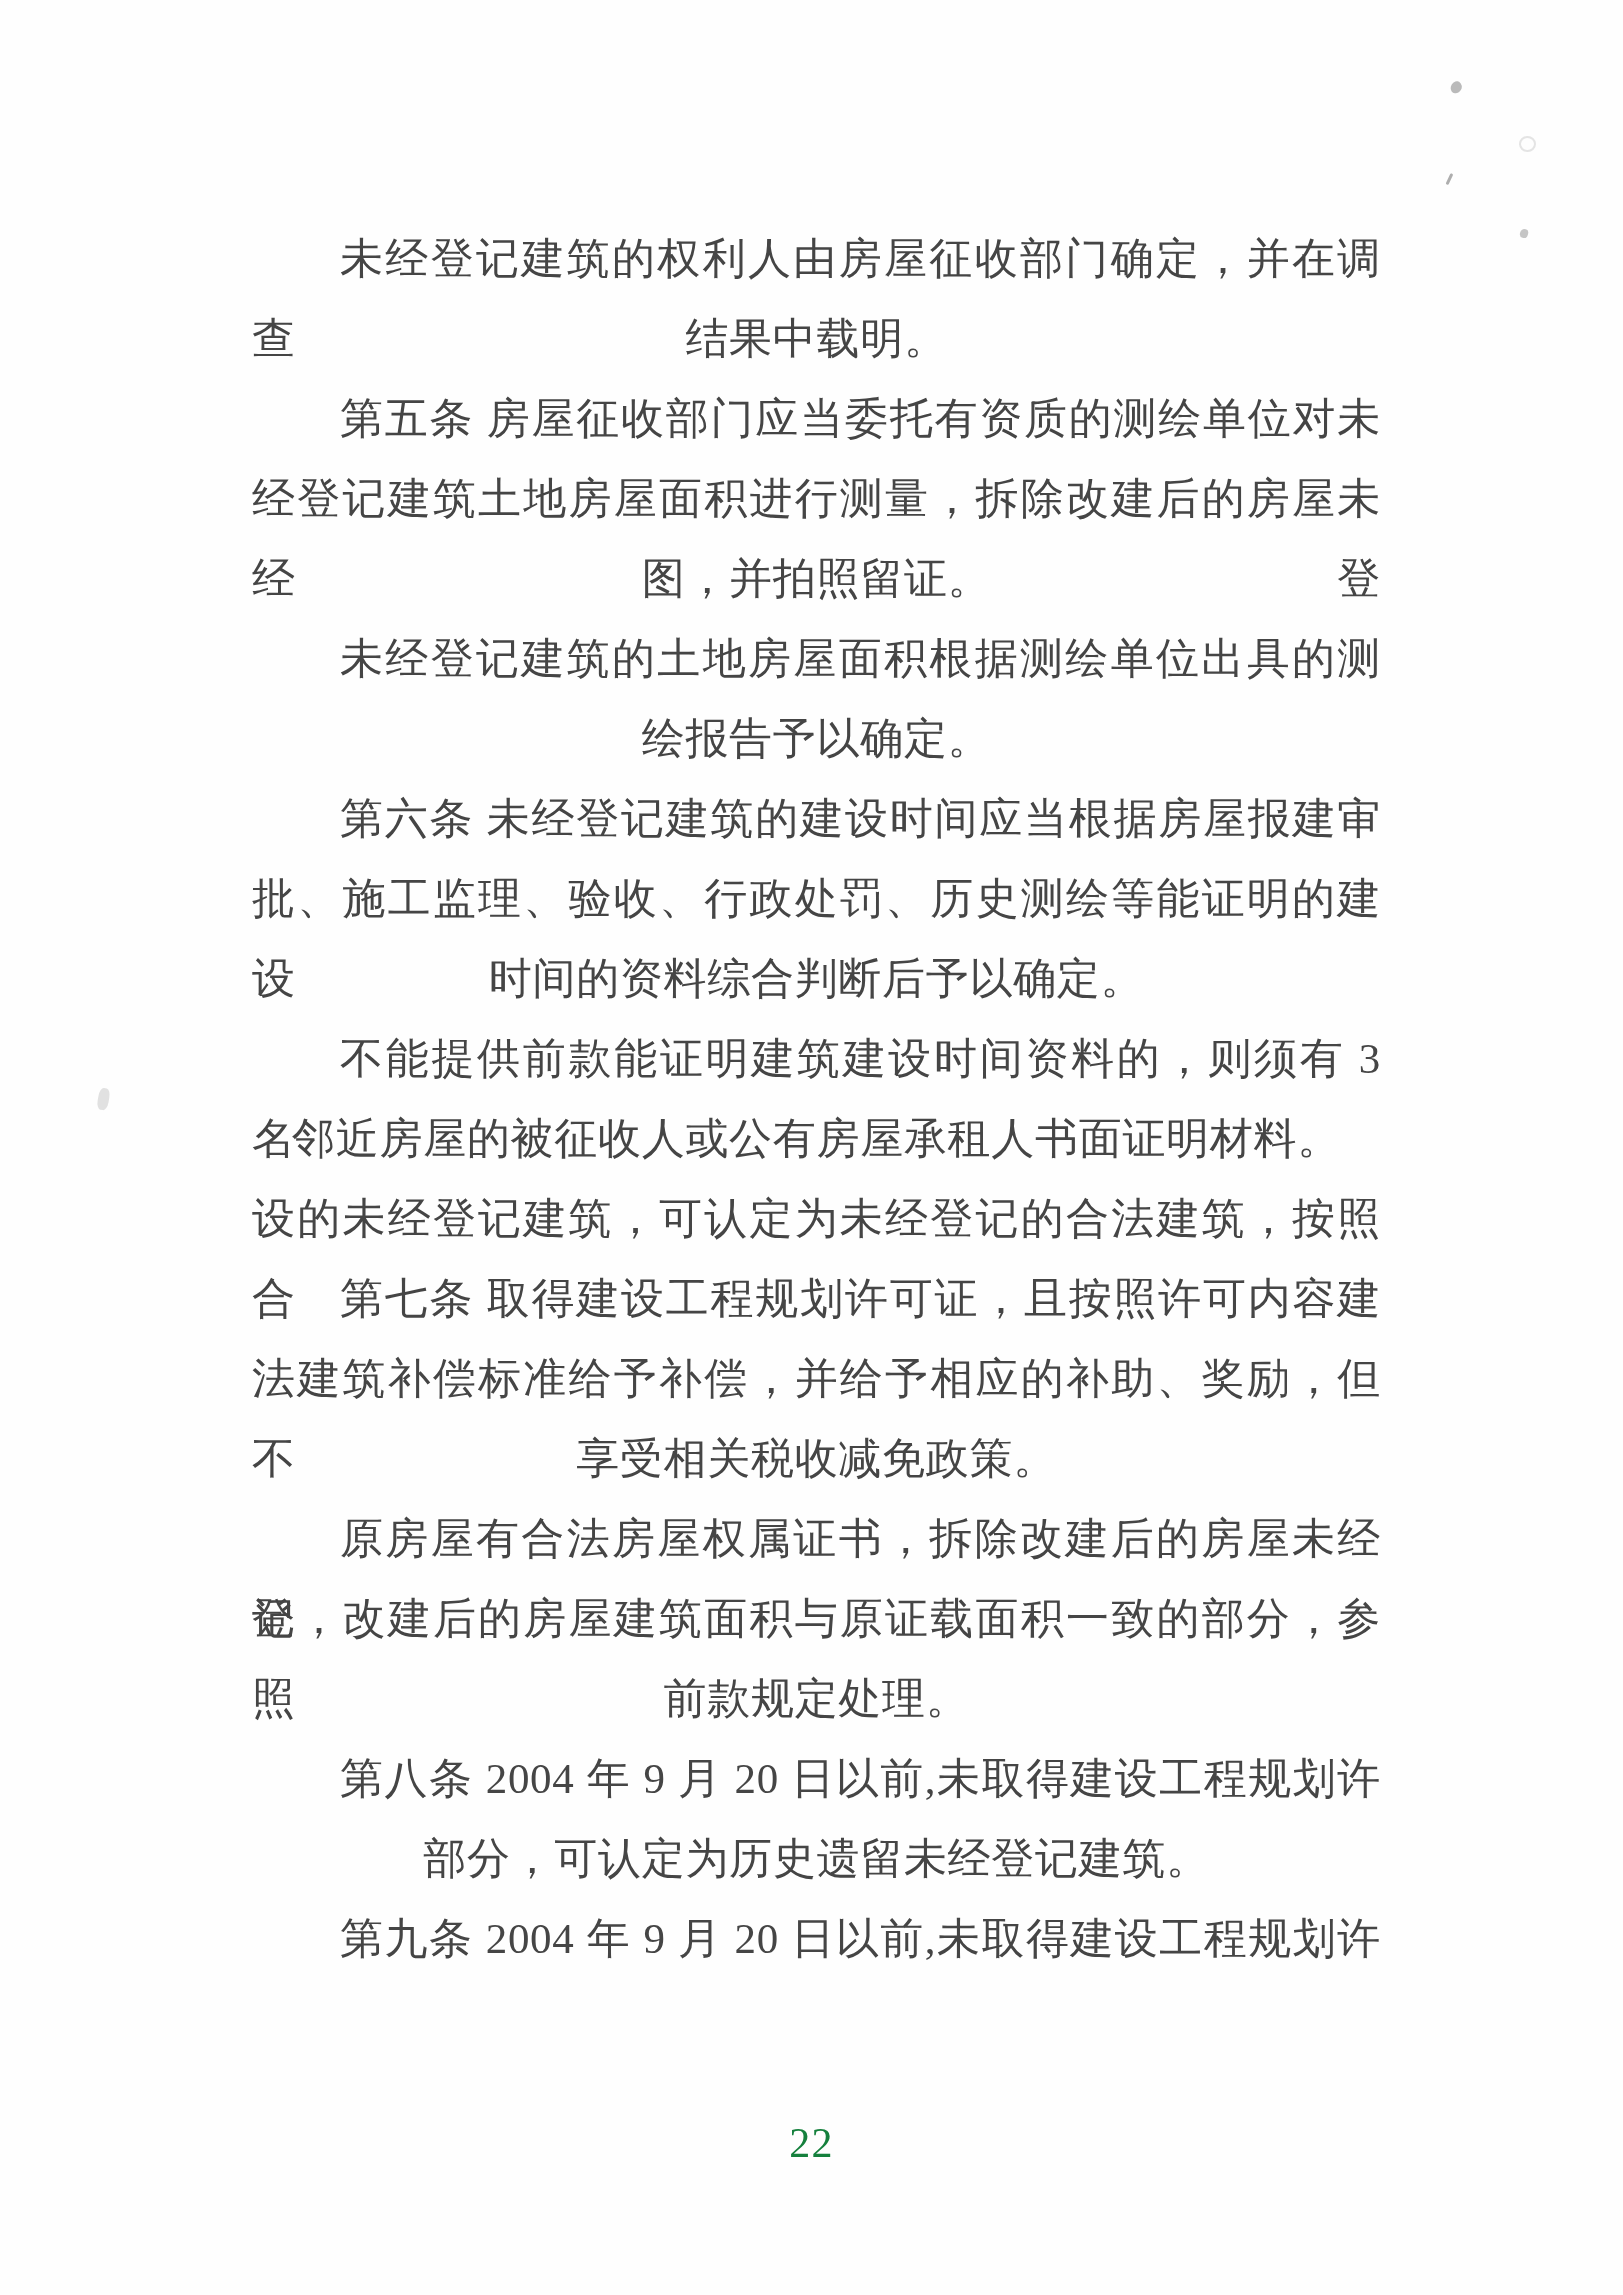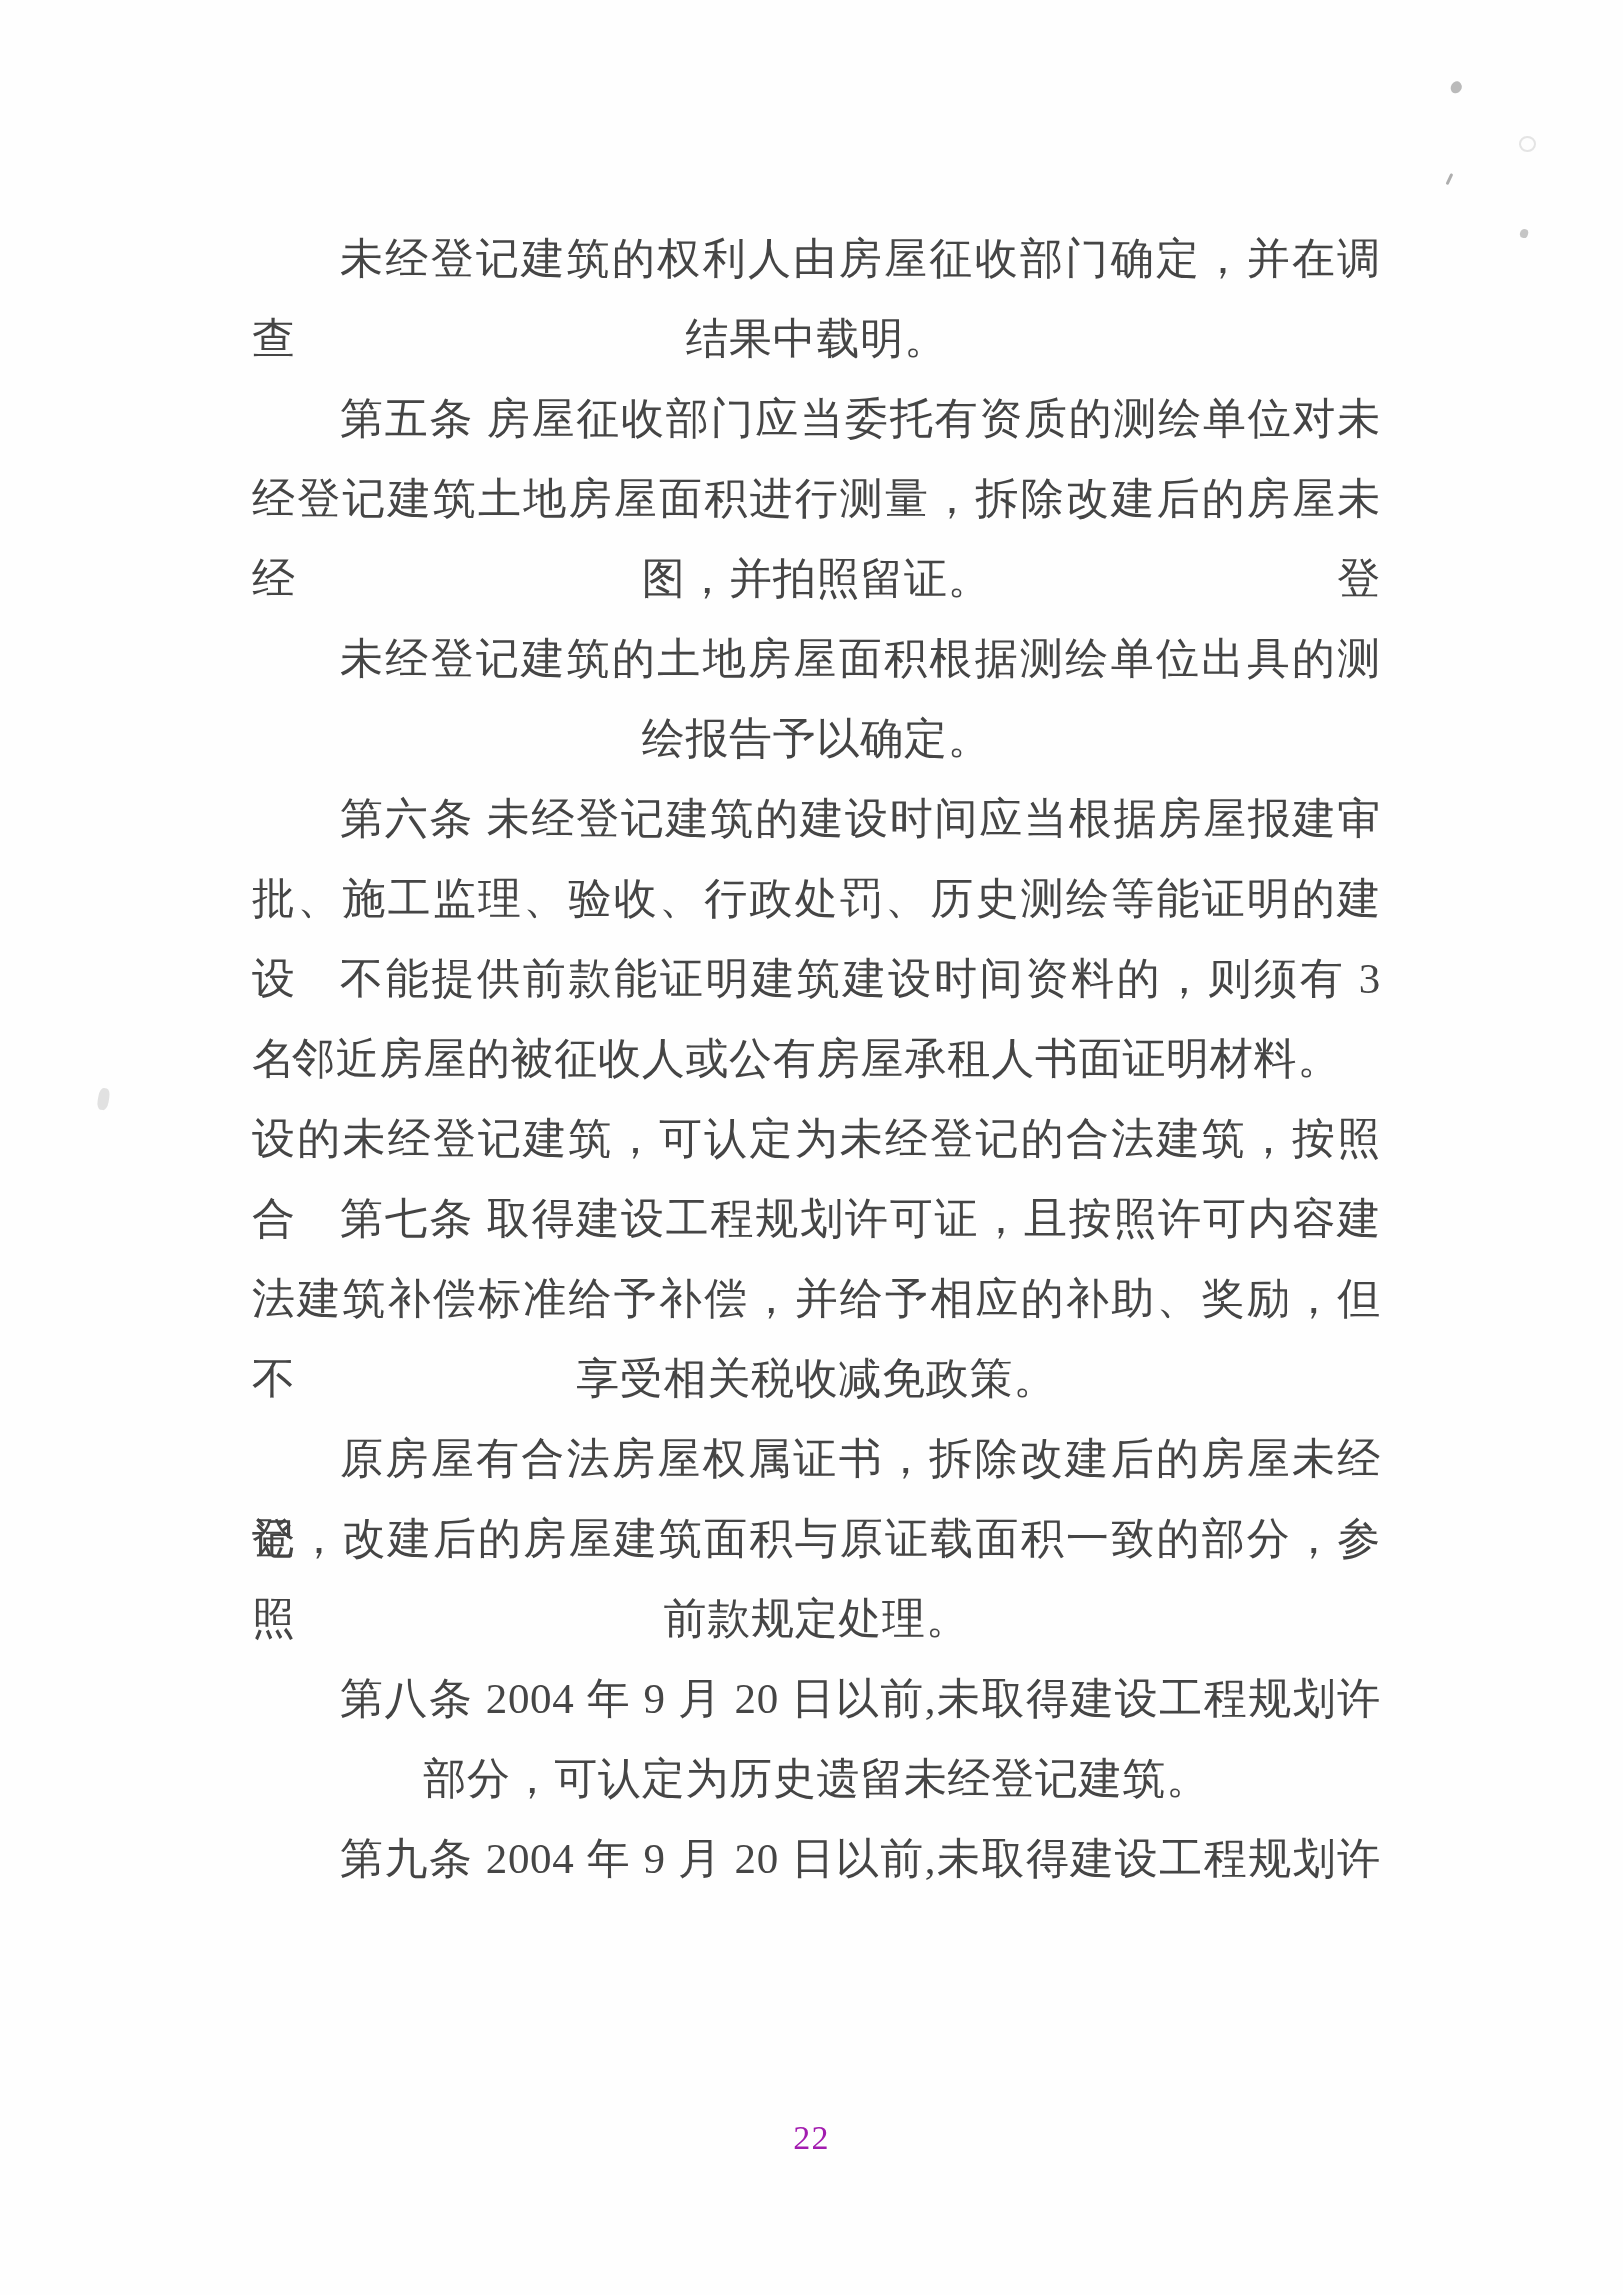--- a/index.html
+++ b/index.html
@@ -43,22 +43,22 @@
   .line.fill.indent {
     padding-left: 0;
     text-indent: 88px;
   }
   .page-number {
     position: absolute;
     top: 2119px;
     left: 0;
     width: 100%;
     text-align: center;
-    font-size: 34px;
-    color: #a21caf;
+    font-size: 42px;
+    color: #15803d;
     letter-spacing: 1.3px;
   }
   
   .artifact {
     position: absolute;
     pointer-events: none;
   }
   .artifact.a1 {
     left: 1450px; top: 82px; width: 11.8px; height: 10.5px;
     background: rgba(130,130,130,0.55);
@@ -103,20 +103,21 @@
   <div class="body-text">
       <div class="line indent fill">未经登记建筑的权利人由房屋征收部门确定，并在调查</div>
       <div class="line">结果中载明。</div>
       <div class="line indent fill">第五条 房屋征收部门应当委托有资质的测绘单位对未</div>
       <div class="line fill">经登记建筑土地房屋面积进行测量，拆除改建后的房屋未经登</div>
       <div class="line">图，并拍照留证。</div>
       <div class="line indent fill">未经登记建筑的土地房屋面积根据测绘单位出具的测</div>
       <div class="line">绘报告予以确定。</div>
       <div class="line indent fill">第六条 未经登记建筑的建设时间应当根据房屋报建审</div>
       <div class="line fill">批、施工监理、验收、行政处罚、历史测绘等能证明的建设</div>
+      <div class="line">时间的资料综合判断后予以确定。</div>
       <div class="line indent fill">不能提供前款能证明建筑建设时间资料的，则须有 3 名</div>
       <div class="line">邻近房屋的被征收人或公有房屋承租人书面证明材料。</div>
       <div class="line fill">设的未经登记建筑，可认定为未经登记的合法建筑，按照合</div>
       <div class="line indent fill">第七条 取得建设工程规划许可证，且按照许可内容建</div>
       <div class="line fill">法建筑补偿标准给予补偿，并给予相应的补助、奖励，但不</div>
       <div class="line">享受相关税收减免政策。</div>
       <div class="line indent fill">原房屋有合法房屋权属证书，拆除改建后的房屋未经登</div>
       <div class="line fill">记，改建后的房屋建筑面积与原证载面积一致的部分，参照</div>
       <div class="line">前款规定处理。</div>
       <div class="line indent fill">第八条 2004 年 9 月 20 日以前,未取得建设工程规划许</div>

